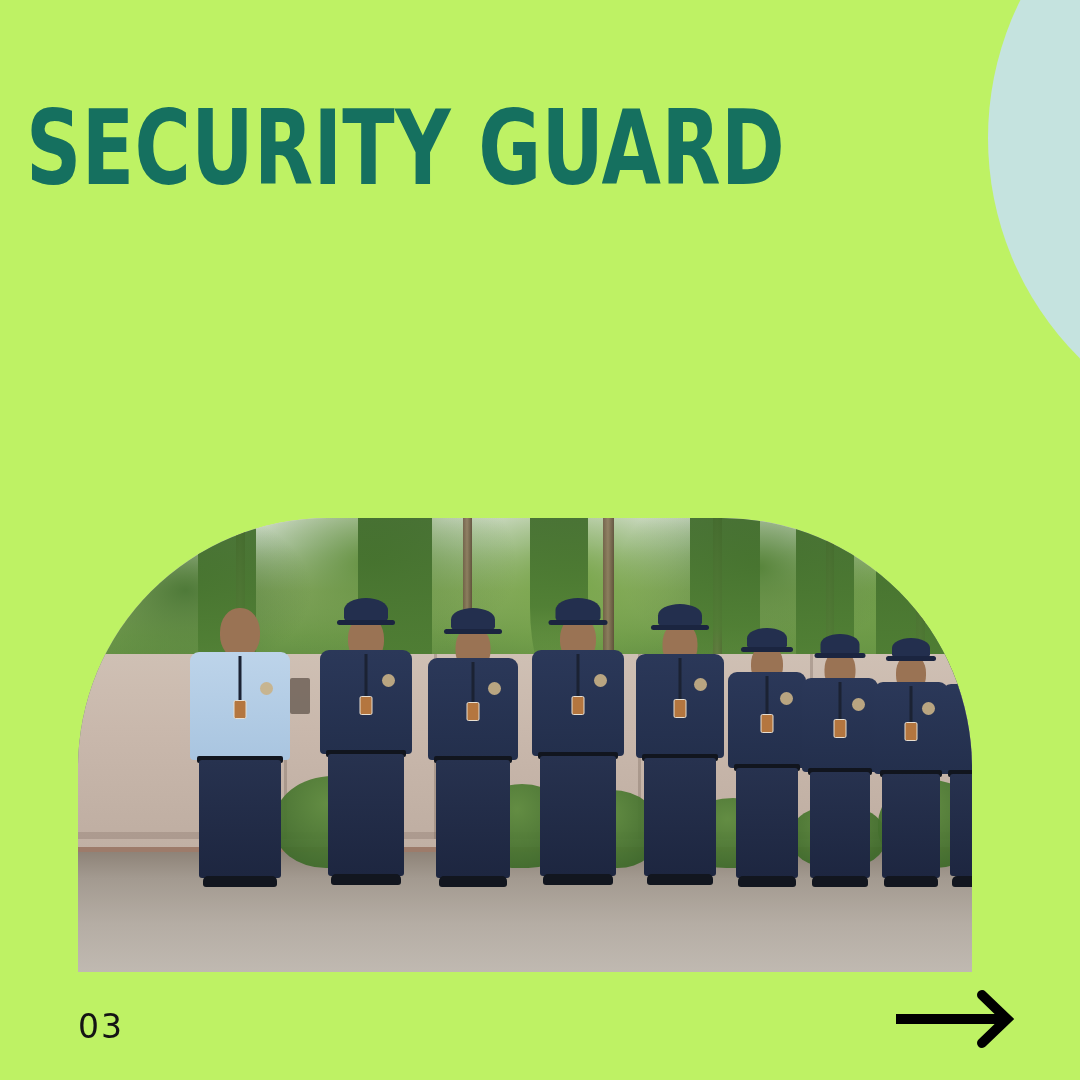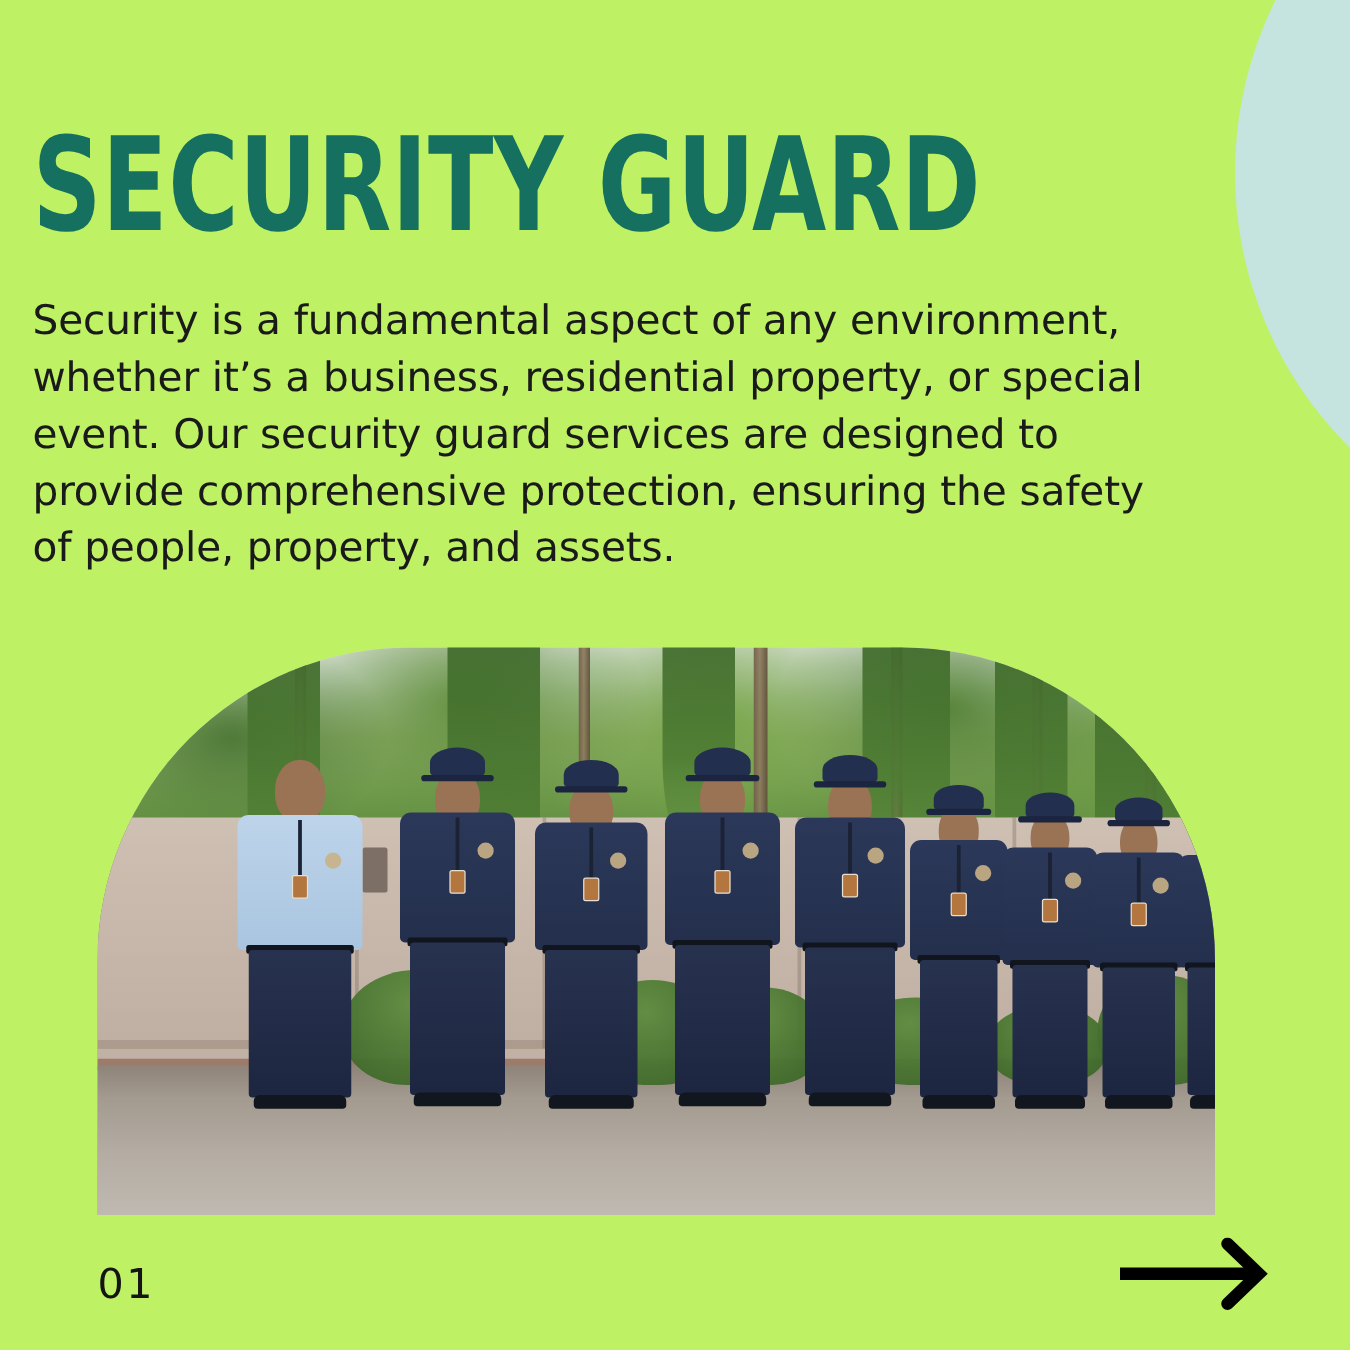--- a/index.html
+++ b/index.html
@@ -248,21 +248,20 @@
 </style>
 </head>
 <body>
 
 <div id="slide">
 
   <div class="deco-circle"></div>
 
   <h1 class="title">SECURITY GUARD</h1>
 
-  <p class="body-text">Security is a fundamental aspect of any environment, whether it’s a business, residential property, or special event. Our security guard services are designed to provide comprehensive protection, ensuring the safety of people, property, and assets.</p>
 
   <div class="photo-frame">
     <div class="photo-scene">
 
       <div class="trunk" style="left:158px;height:300px;"></div>
       <div class="trunk" style="left:385px;height:300px;"></div>
       <div class="trunk" style="left:525px;height:262px;width:11px;"></div>
       <div class="trunk" style="left:635px;height:300px;"></div>
       <div class="trunk" style="left:748px;height:300px;width:8px;"></div>
       <div class="trunk" style="left:838px;height:300px;"></div>
@@ -395,21 +394,21 @@
 
         <div class="badge" style="top:85px;"></div>
         <div class="belt" style="top:132px;width:60px;"></div>
         <div class="legs" style="top:136px;width:56px;height:102px;"></div>
         <div class="shoes" style="top:238px;width:52px;"></div>
       </div>
 
     </div>
   </div>
 
-  <div class="page-number">01</div>
+  <div class="page-number">03</div>
 
   <div class="next-arrow">
     <svg width="128" height="58" viewBox="0 0 128 58">
       <line x1="6" y1="29" x2="112" y2="29" stroke="#000000" stroke-width="10" stroke-linecap="butt"></line>
       <polyline points="92,5 117,29 92,53" fill="none" stroke="#000000" stroke-width="10" stroke-linecap="round" stroke-linejoin="miter"></polyline>
     </svg>
   </div>
 
 </div>
 

